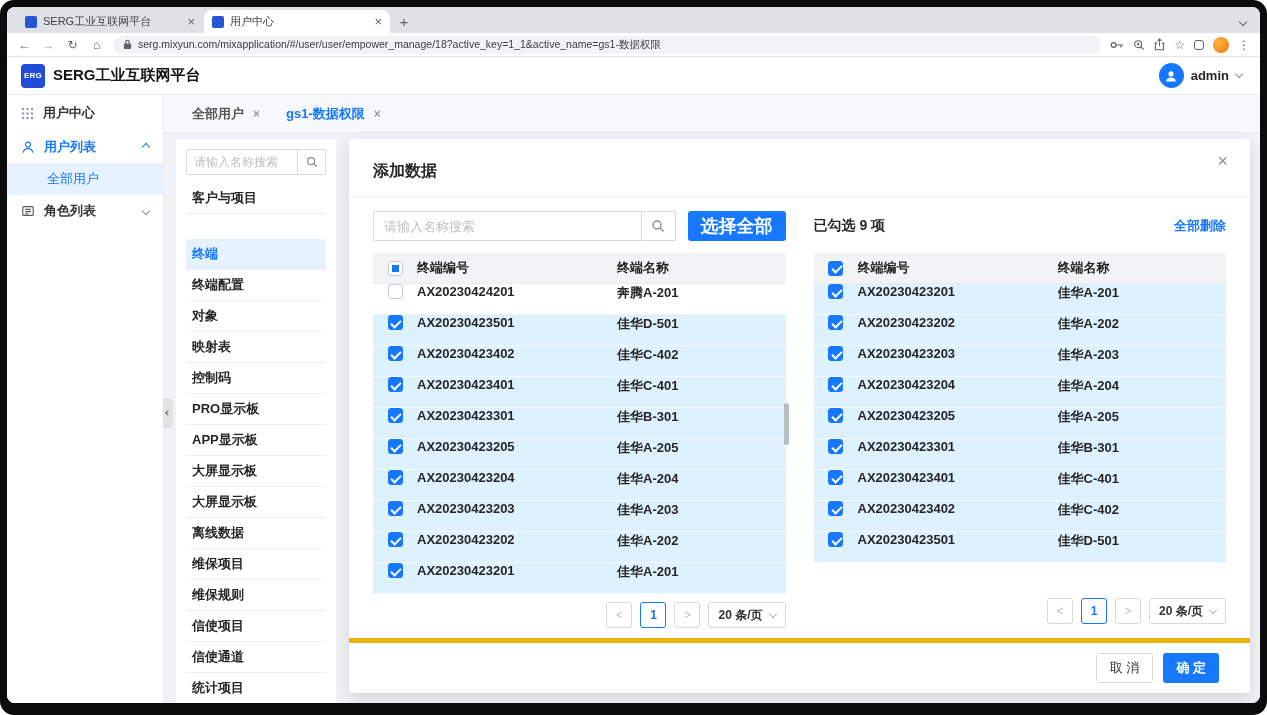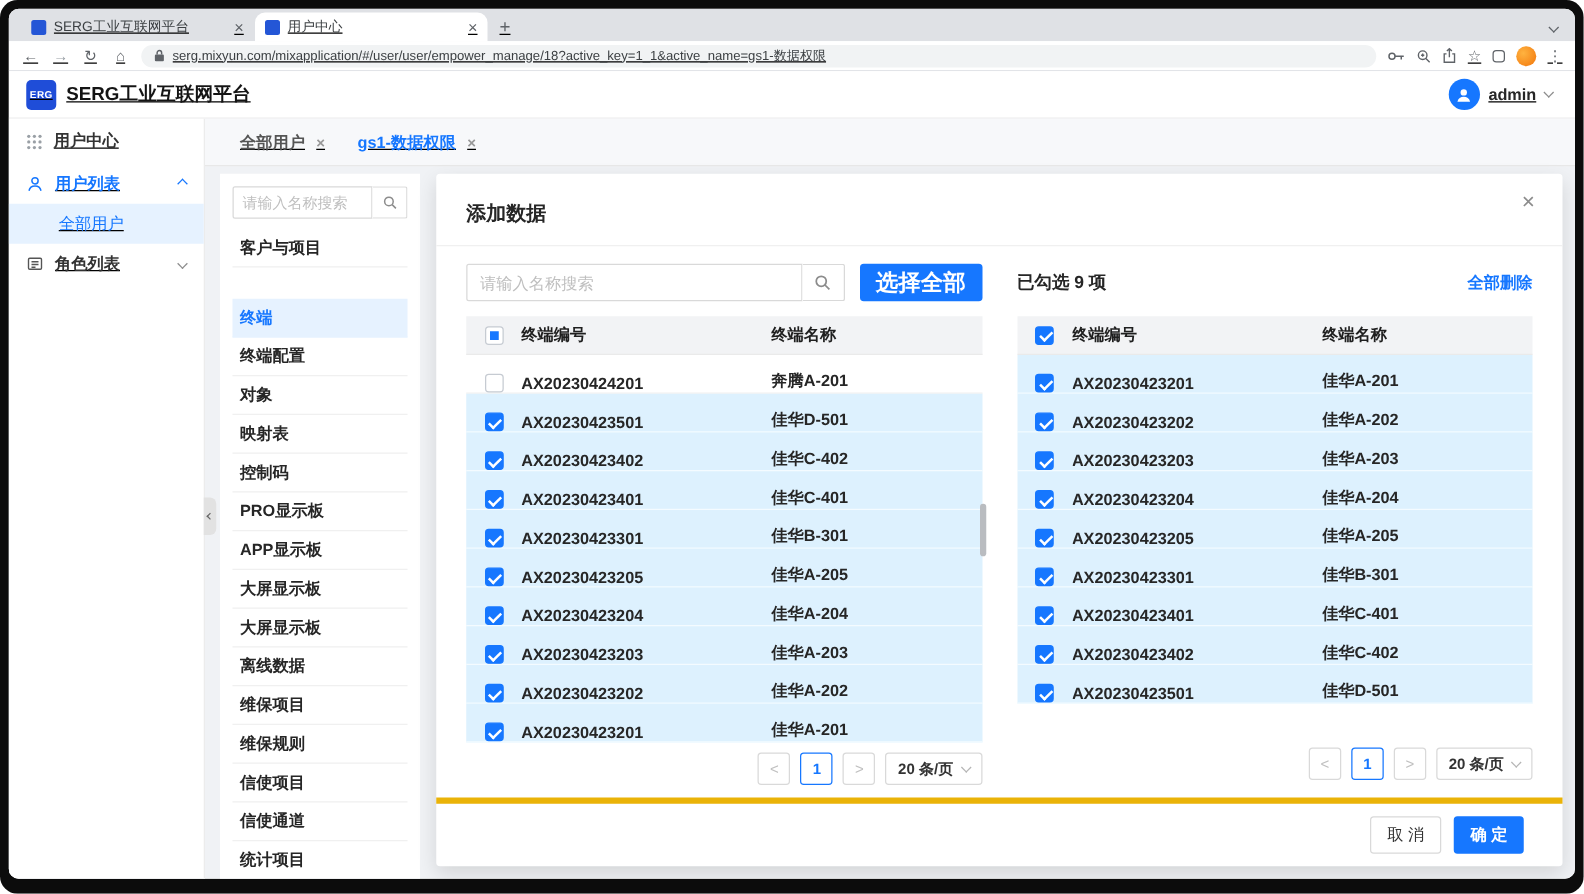--- a/index.html
+++ b/index.html
@@ -1,17 +1,17 @@
 <!DOCTYPE html>
 <html><head>
 <meta charset="utf-8">
 <style>
   *{box-sizing:border-box;margin:0;padding:0;font-family:"Liberation Sans","DejaVu Sans",sans-serif;}
   html,body{width:1267px;height:715px;background:#fff;}
-  .frame{width:1267px;height:715px;background:#0c0c0c;border-radius:14px;padding:7px 7px 12px;text-decoration:underline;}
+  .frame{width:1267px;height:715px;background:#0c0c0c;border-radius:14px;padding:7px 7px 12px;}
   .window{width:100%;height:100%;border-radius:8px;overflow:hidden;display:flex;flex-direction:column;background:#fff;}
 
   
   .tabstrip{height:26px;background:#dfe1e5;display:flex;align-items:flex-end;padding:3px 10px 0;gap:2px;flex:none;}
   .btabs{display:flex;align-items:flex-end;gap:1px;}
   .btab{width:186px;height:23px;border-radius:8px 8px 0 0;display:flex;align-items:center;gap:6px;padding:0 8px;font-size:11px;color:#3c4043;}
   .btab.active{background:#fff;}
   .favicon{width:12px;height:12px;border-radius:2px;background:#2456d6;flex:none;}
   .btab-title{flex:1;overflow:hidden;white-space:nowrap;text-overflow:ellipsis;}
   .btab-close{color:#5f6368;font-size:13px;line-height:1;flex:none;}
@@ -78,21 +78,21 @@
   .m-search{flex:1;display:flex;margin-right:12px;min-width:0;}
   .m-input{flex:1;min-width:0;height:30px;border:1px solid #d9d9d9;border-radius:2px 0 0 2px;padding:0 10px;font-size:13px;color:#333;outline:none;}
   .m-input::placeholder{color:#bfbfbf;}
   .m-search-btn{width:34px;height:30px;border:1px solid #d9d9d9;border-left:none;background:#fff;border-radius:0 2px 2px 0;display:flex;align-items:center;justify-content:center;}
   .btn-primary{height:30px;padding:0 13px;background:#1677ff;border:none;border-radius:3px;color:#fff;font-size:18px;font-weight:600;}
   .summary{font-size:14px;font-weight:600;color:#262626;}
   .link{font-size:13px;font-weight:600;color:#1677ff;}
 
   .tbl{position:relative;}
   .thead{display:flex;align-items:center;height:31px;background:#f2f3f5;font-size:13px;font-weight:700;color:#1f1f1f;border-bottom:1px solid #eaeaea;}
-  .trow{display:flex;align-items:flex-end;height:31px;background:#fff;font-size:13px;font-weight:600;color:#262626;border-bottom:1px solid #f0f0f0;}
+  .trow{display:flex;align-items:flex-start;height:31px;background:#fff;font-size:13px;font-weight:600;color:#262626;border-bottom:1px solid #f0f0f0;}
   .trow.sel{background:#ddf1fe;border-bottom-color:#f4fbff;}
   .cell-cb{width:44px;display:flex;justify-content:center;flex:none;}
   .cell-id{width:200px;flex:none;padding-right:6px;overflow:hidden;white-space:nowrap;}
   .cell-name{flex:1;min-width:0;overflow:hidden;white-space:nowrap;}
   .cb{width:15px;height:15px;border:1px solid #c6cbd2;border-radius:3px;background:#fff;position:relative;display:inline-block;}
   .cb.on{background:#1677ff;border-color:#1677ff;}
   .cb.on::after{content:"";position:absolute;left:4.5px;top:1.5px;width:4px;height:8px;border:solid #fff;border-width:0 2px 2px 0;transform:rotate(45deg);}
   .cb.ind::after{content:"";position:absolute;left:3px;top:3px;width:7px;height:7px;background:#1677ff;}
   .vthumb{position:absolute;right:-3px;top:150px;width:5px;height:42px;background:#b9bcc0;border-radius:3px;}
 

